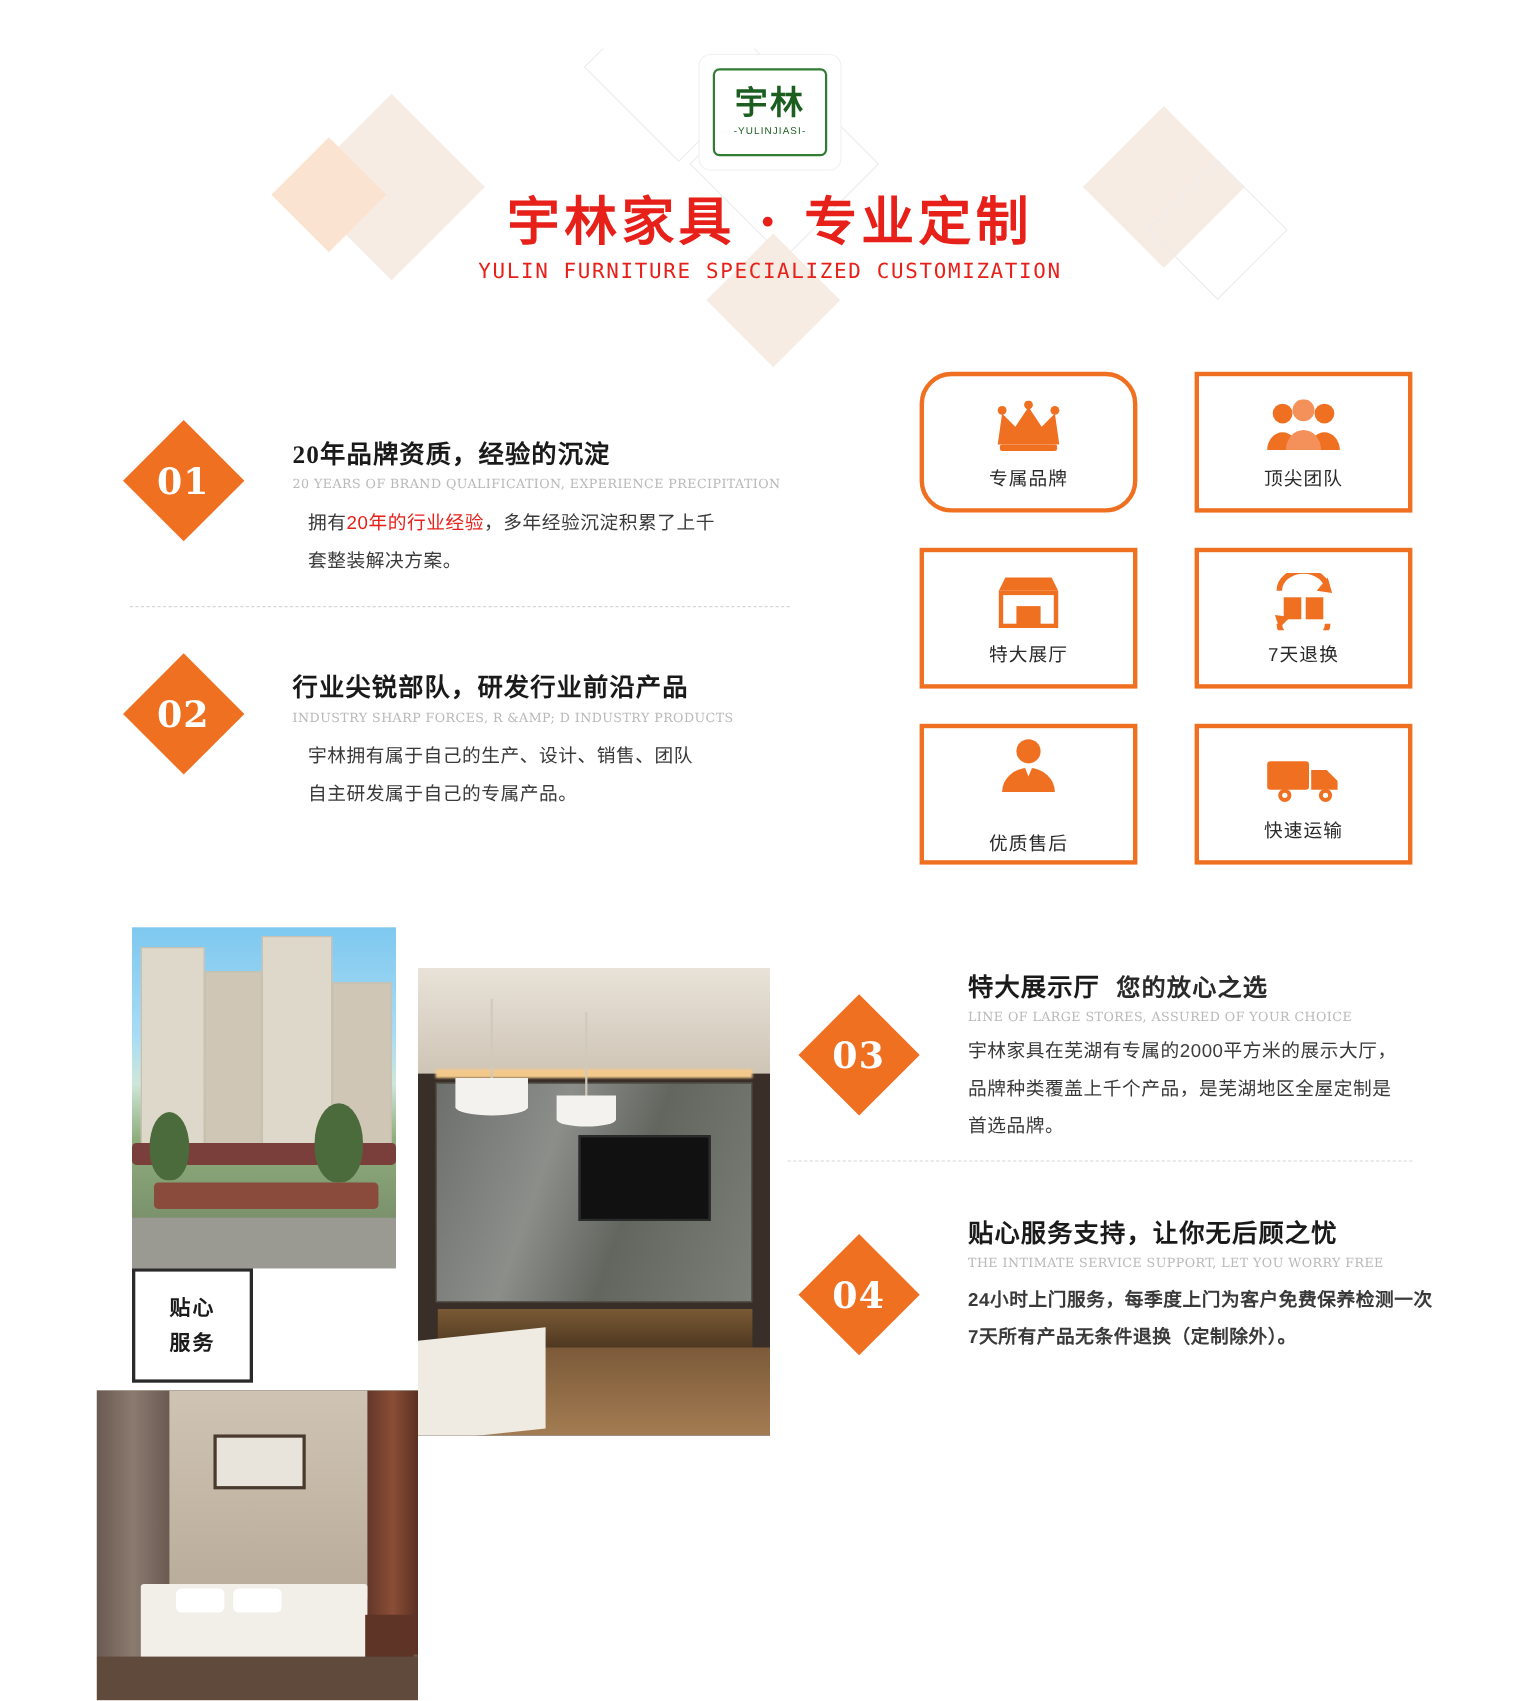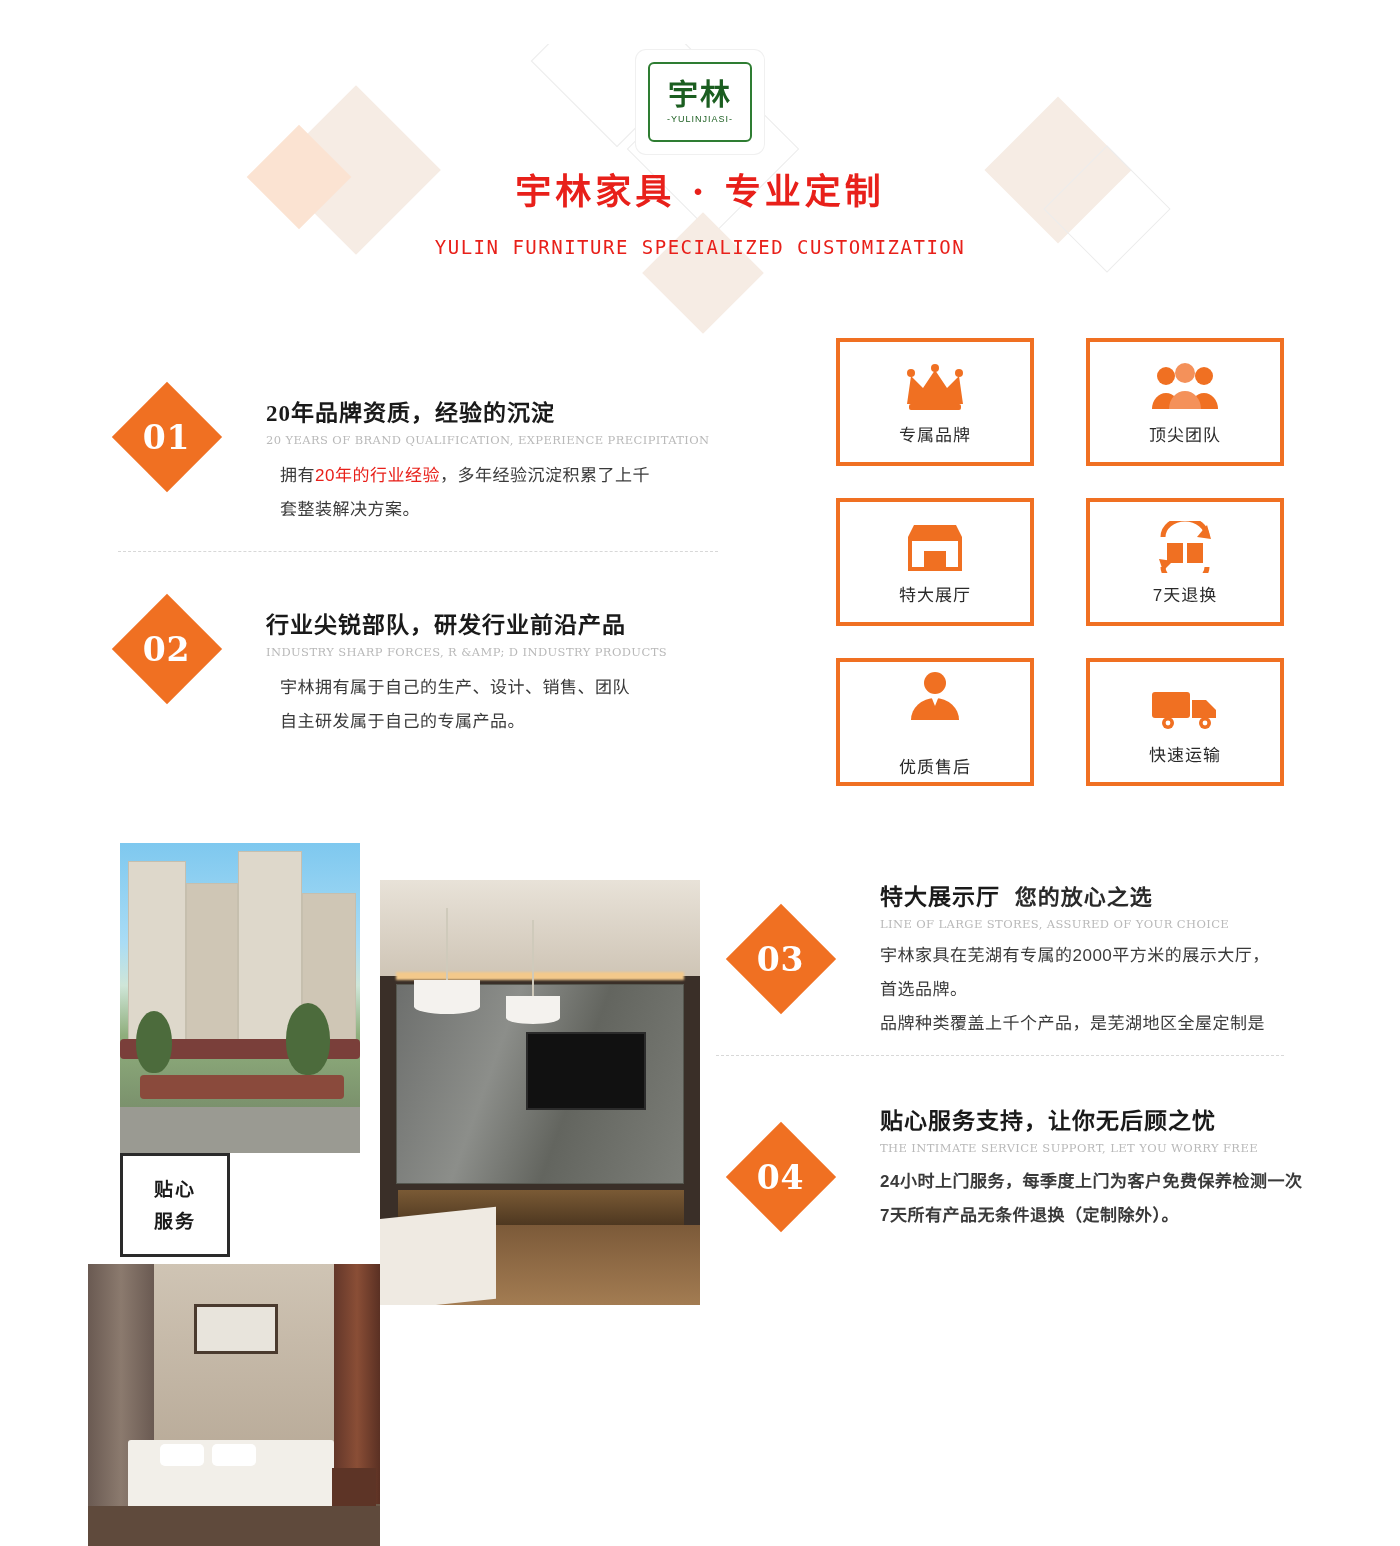--- a/index.html
+++ b/index.html
@@ -79,21 +79,21 @@
     color: #1b5e20;
   }
 
   .main-title {
     position: absolute;
     left: 0; top: 118px;
     width: 1400px;
     text-align: center;
     font-family: "DejaVu Serif", "Liberation Serif", serif;
     font-weight: bold;
-    font-size: 36px;
+    font-size: 48px;
     color: #e8201a;
     letter-spacing: 4px;
   }
   .sub-title {
     position: absolute;
     left: 0; top: 192px;
     width: 1400px;
     text-align: center;
     font-family: "DejaVu Sans Mono", "Liberation Mono", monospace;
     font-size: 19px;
@@ -398,21 +398,21 @@
       <div class="blk-sub">INDUSTRY SHARP FORCES, R &amp;AMP; D INDUSTRY PRODUCTS</div>
       <div class="blk-body" style="padding-left:14px;">
         <div>宇林拥有属于自己的生产、设计、销售、团队</div>
         <div>自主研发属于自己的专属产品。</div>
       </div>
     </div>
   </div>
 
   <div class="icon-grid">
 
-    <div class="icon-card" style="left:0; top:0;">
+    <div class="icon-card" style="left:0; top:0;border-radius:29px;">
       <div class="glyph">
         <svg width="64" height="46" viewBox="0 0 64 46">
           <path d="M4 40 L8 12 L20 24 L32 6 L44 24 L56 12 L60 40 Z" fill="#f07022"></path>
           <rect x="6" y="40" width="52" height="6" rx="2" fill="#f07022"></rect>
           <circle cx="8" cy="9" r="4" fill="#f07022"></circle>
           <circle cx="32" cy="4" r="4" fill="#f07022"></circle>
           <circle cx="56" cy="9" r="4" fill="#f07022"></circle>
         </svg>
       </div>
       <div class="cap">专属品牌</div>
@@ -531,22 +531,22 @@
       <span>03</span>
     </div>
     <div style="position:absolute; left:138px; top:0; width:520px;">
       <div class="blk-title">
         <span>特大展示厅</span>
         <span class="light" style="font-size:22px; margin-left:8px;">您的放心之选</span>
       </div>
       <div class="blk-sub">LINE OF LARGE STORES, ASSURED OF YOUR CHOICE</div>
       <div class="blk-body" style="margin-top:8px;">
         <div>宇林家具在芜湖有专属的2000平方米的展示大厅，</div>
+        <div>品牌种类覆盖上千个产品，是芜湖地区全屋定制是</div>
         <div>首选品牌。</div>
-        <div>品牌种类覆盖上千个产品，是芜湖地区全屋定制是</div>
       </div>
     </div>
   </div>
 
   <div class="dash-divider" style="left:716px; top:1055px; width:568px;"></div>
 
   <div class="num-block" style="left:742px; top:1092px; width:620px;">
     <div class="diamond-num" style="left:0; top:46px;">
       <span>04</span>
     </div>

